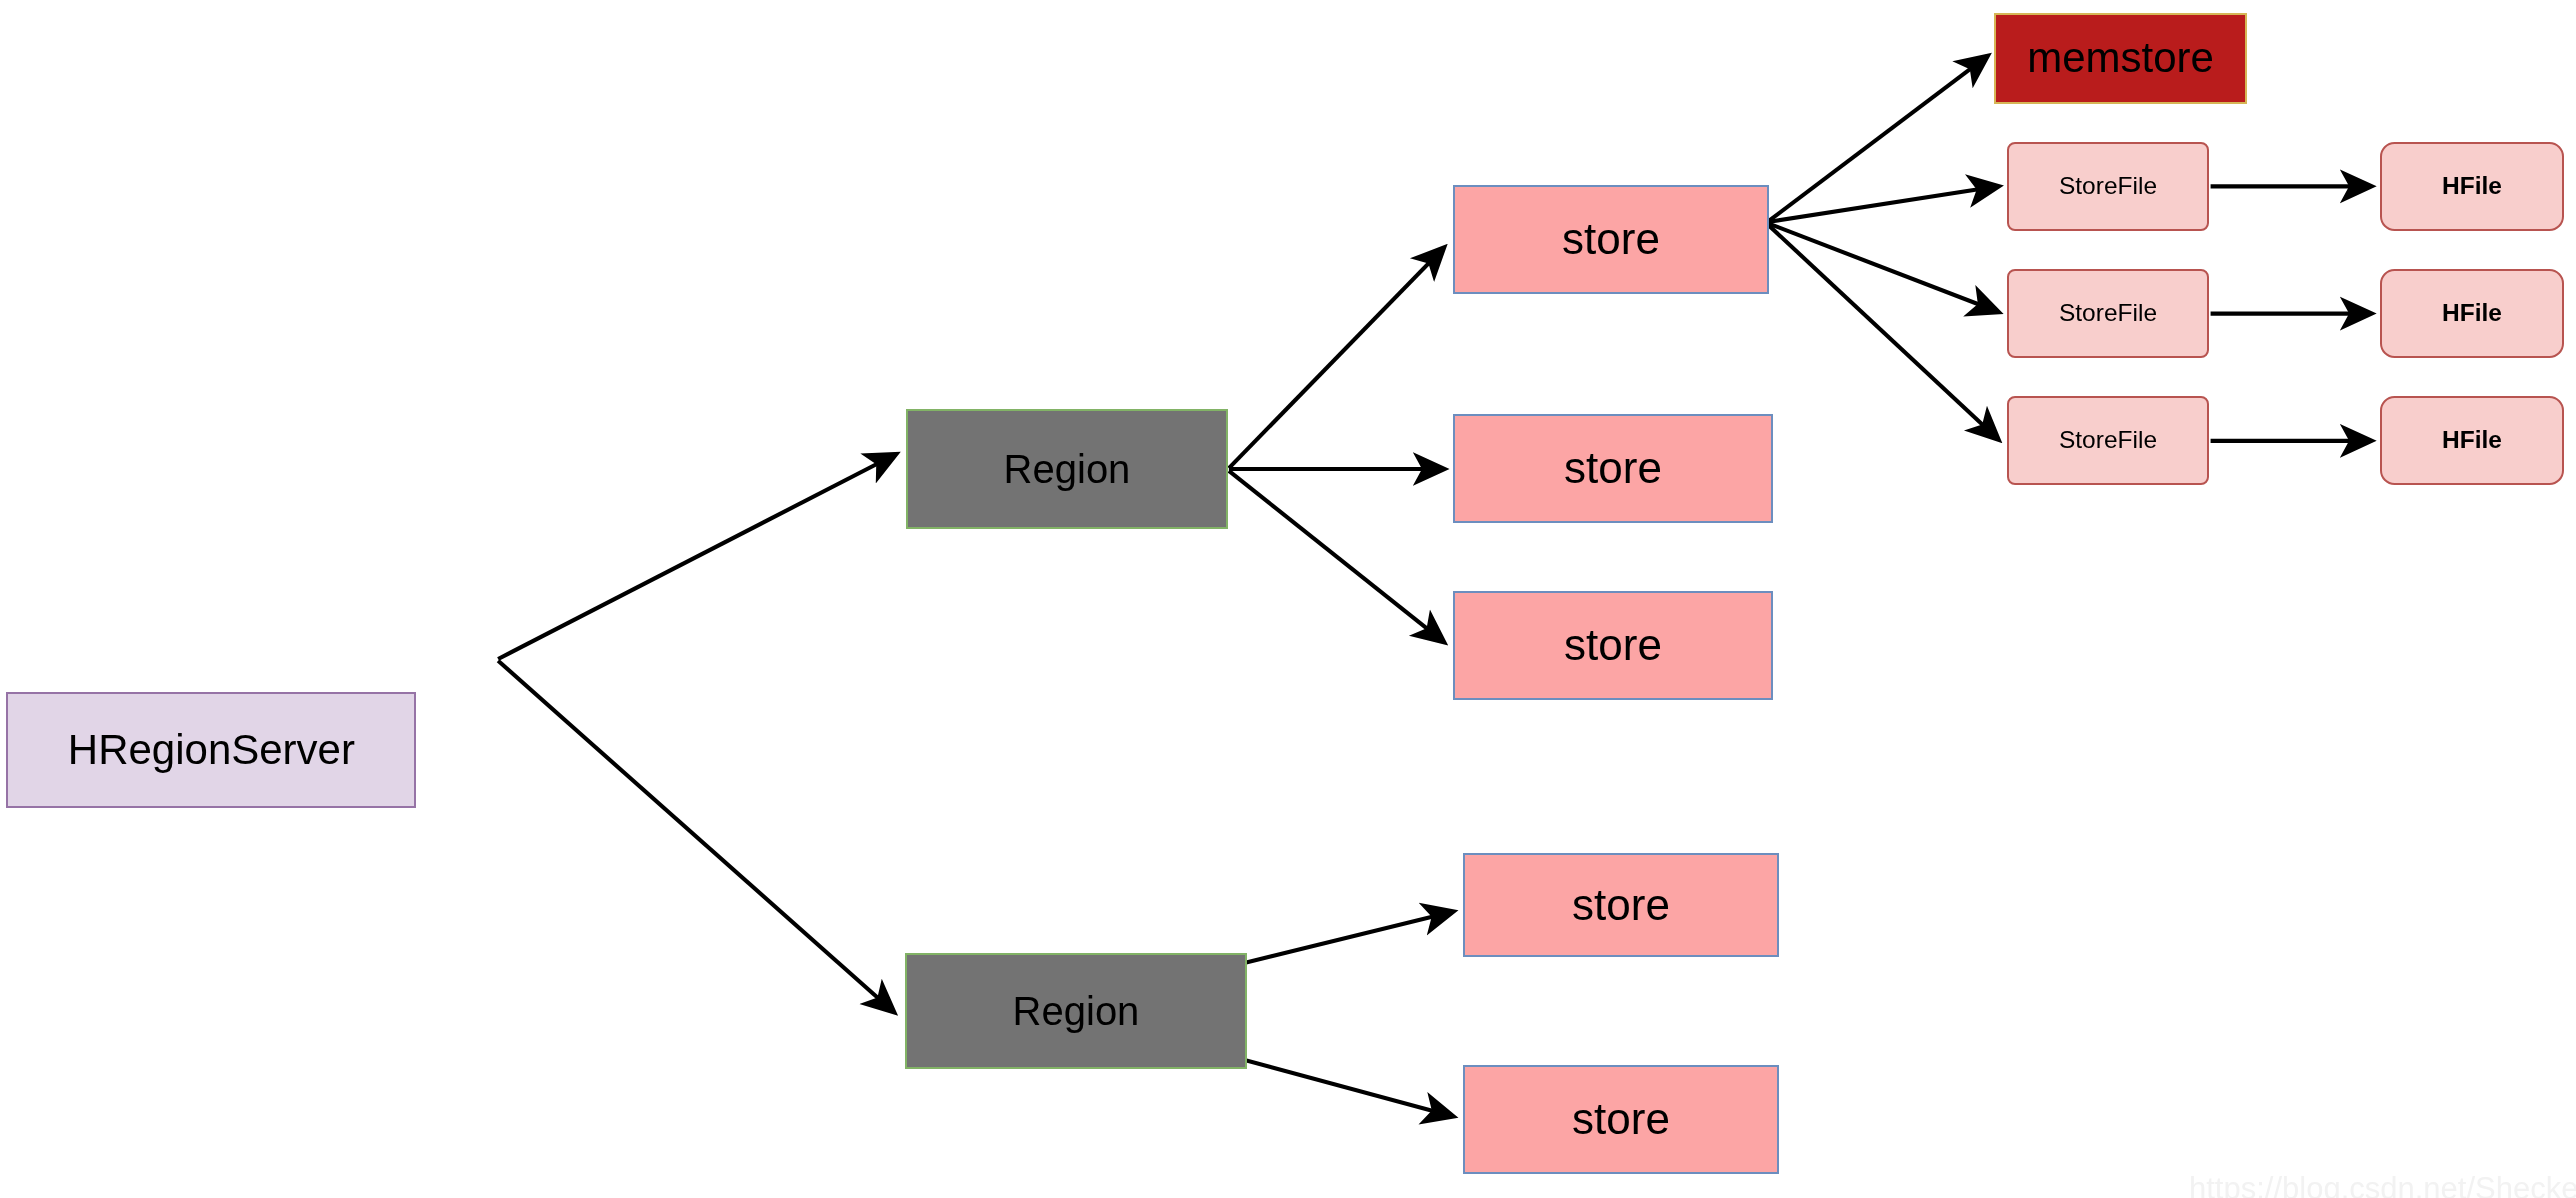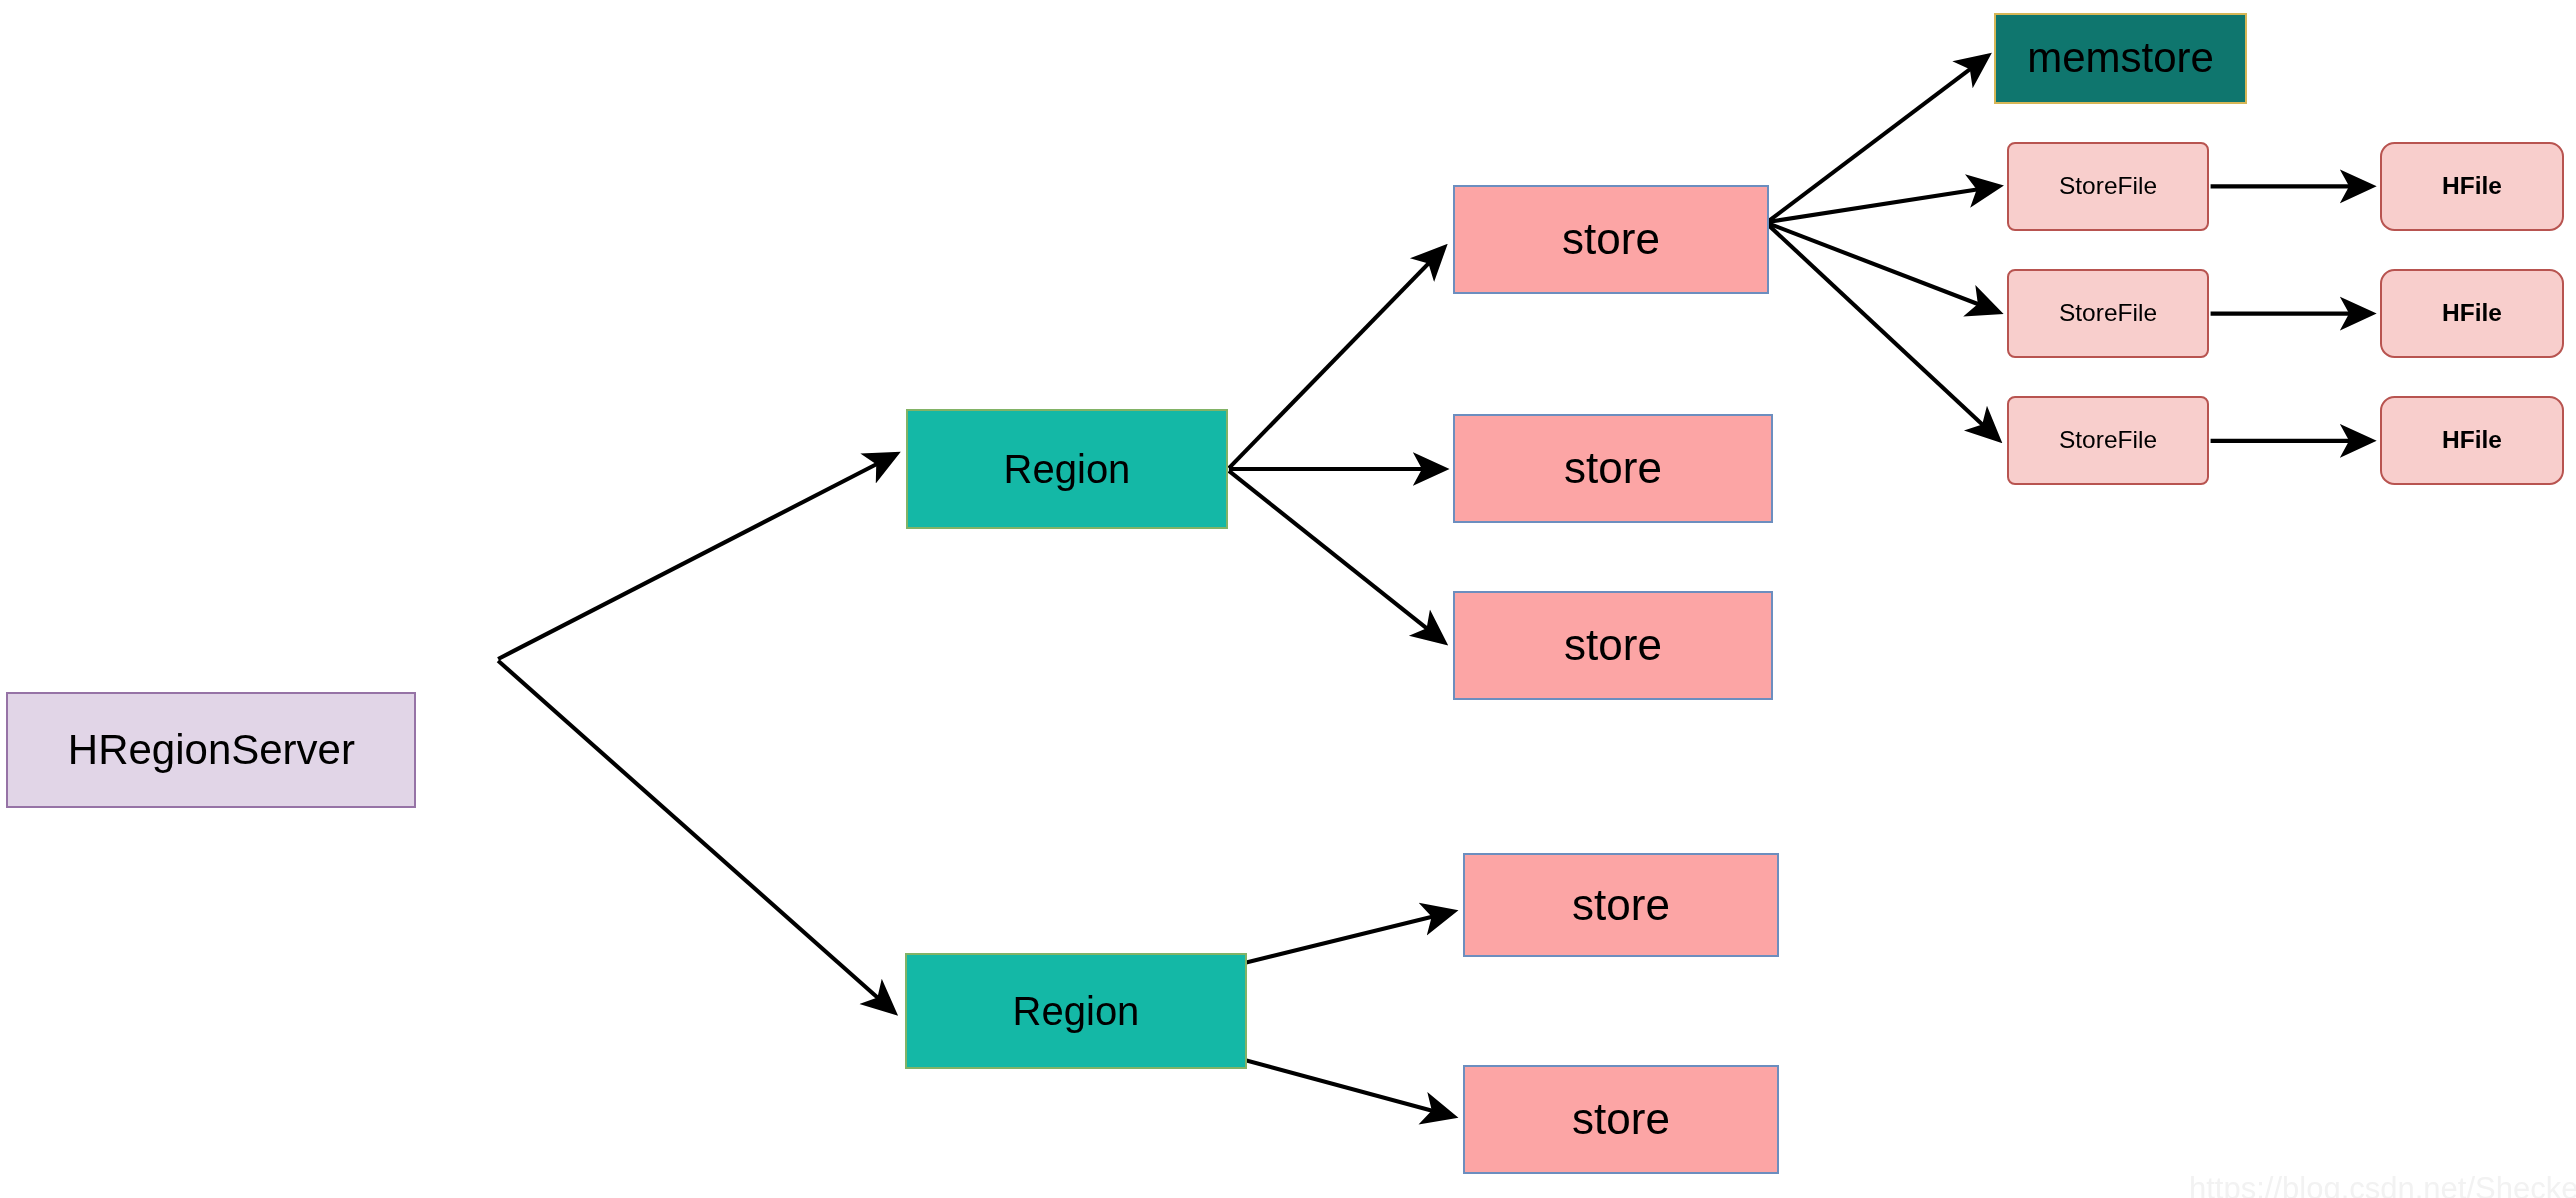--- a/index.html
+++ b/index.html
@@ -35,31 +35,31 @@
     color: #000000;
     line-height: 1.1;
     z-index: 2;
   }
   .n-hregionserver {
     background: #e1d5e7;
     border: 2.7px solid #9673a6;
     font-size: 42px;
   }
   .n-region {
-    background: #14b8a6;
+    background: #737373;
     border: 2.7px solid #82b366;
     font-size: 40px;
   }
   .n-store {
     background: #fca5a5;
     border: 2.7px solid #6c8ebf;
     font-size: 44px;
   }
   .n-memstore {
-    background: #0f766e;
+    background: #b91c1c;
     border: 2.7px solid #d6b656;
     font-size: 42px;
   }
   .n-storefile {
     background: #f8cecc;
     border: 2.7px solid #b85450;
     border-radius: 8px;
     font-size: 24.5px;
   }
   .n-hfile {

